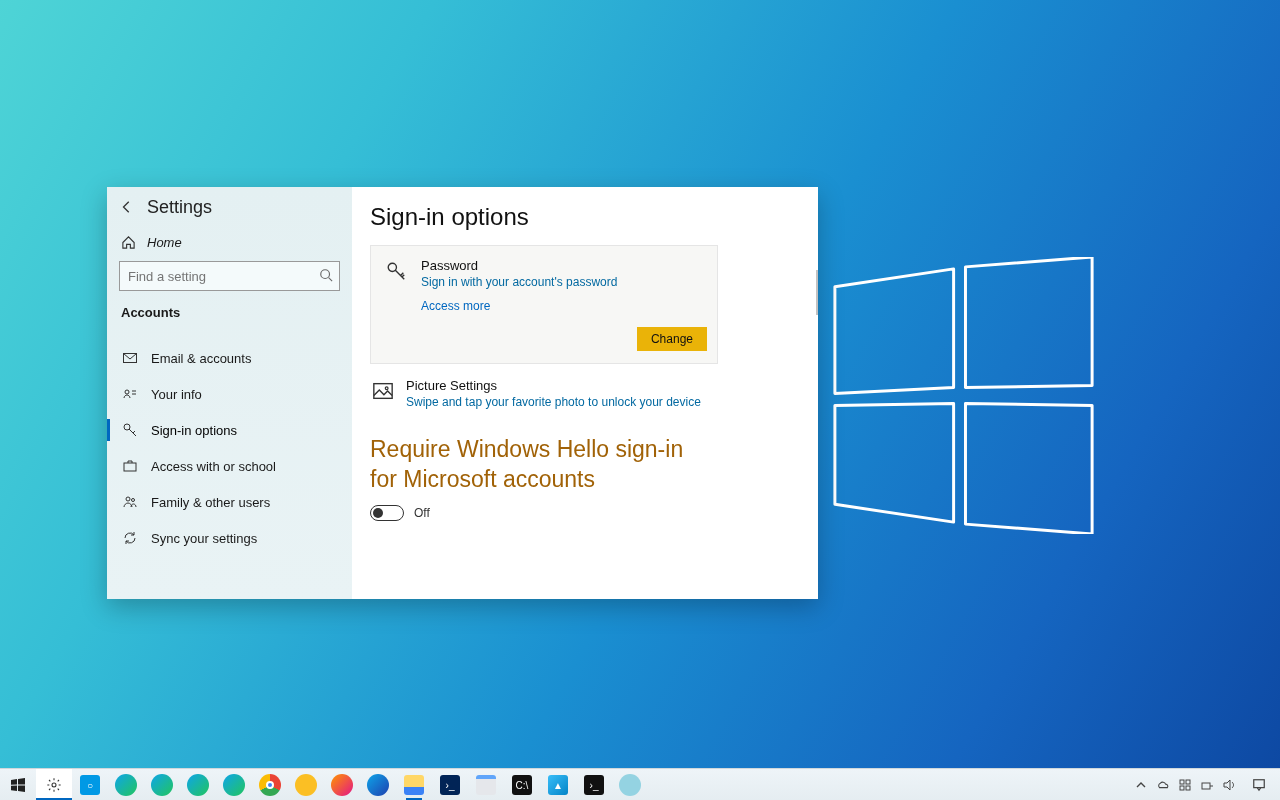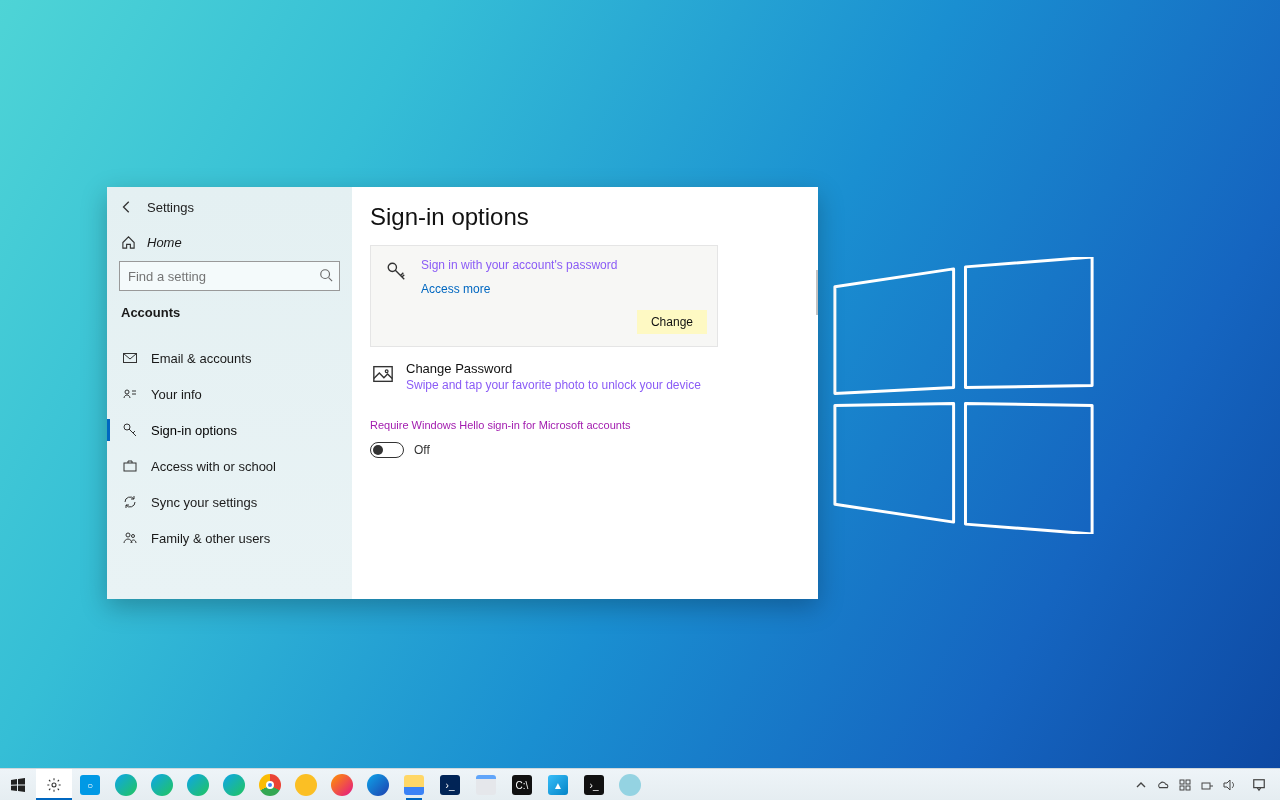--- a/index.html
+++ b/index.html
@@ -17,21 +17,21 @@
     position:absolute; left:107px; top:187px; width:711px; height:412px;
     background:#ffffff; box-shadow:0 8px 24px rgba(0,0,0,.25);
     display:flex; flex-direction:row;
   }
   .sidebar {
     width:245px; height:100%; background:linear-gradient(180deg,#e4f0f2,#e9f3f5);
     display:flex; flex-direction:column; padding:0; font-size:13px; color:#1a1a1a;
   }
   .titlebar {
     height:40px; display:flex; align-items:center; padding:0 6px;
-    color:#222; font-size:13px;
+    color:#222; font-size:18px;
   }
   .back-btn { width:28px; height:28px; display:flex; align-items:center; justify-content:center; margin-right:6px; color:#333; }
   .back-btn svg { width:14px; height:14px; }
   .window-controls { position:absolute; right:0; top:0; display:flex; }
   .wc { width:36px; height:32px; display:flex; align-items:center; justify-content:center; color:#333; }
   .wc svg { width:10px; height:10px; }
   .home-row { display:flex; align-items:center; padding:6px 14px 10px 12px;font-style:italic; }
   .home-row .icon { width:18px; height:18px; margin-right:10px; display:flex; align-items:center; justify-content:center;}
   .search-box {
     margin:0 12px 14px 12px; height:30px; border:1px solid #999; background:#f4fafb;
@@ -49,30 +49,30 @@
   }
   .page-title { font-size:24px; font-weight:400; margin:6px 0 14px 0; color:#111;}
   .option-card {
     width:348px; border:1px solid #e5e5e5; padding:12px 12px 12px 14px; position:relative; background:#f7f7f5;
   }
   .scollbar { position:absolute; right:0; top:83px; width:2px; height:45px; background:#c2c2c2;}
   .opt-row { display:flex; }
   .opt-icon { width:24px; margin-right:12px; color:#333; padding-top:2px;}
   .opt-body { flex:1; font-size:12px; color:#555;}
   .opt-title { font-size:13px; color:#111; margin-bottom:2px;}
-  .opt-sub { color:#8b5cf6; margin-bottom:10px;}
+  .opt-sub { color:#0369a1; margin-bottom:10px;}
   .opt-desc { color:#444; margin-bottom:14px; line-height:1.35;}
   .learn { color:#0067c0; font-size:12px; display:inline-block; margin-bottom:10px;}
   .change-btn {
-    background:#fef9c3; border:none; padding:5px 14px; font-size:12px; color:#111;
+    background:#eab308; border:none; padding:5px 14px; font-size:12px; color:#111;
     float:right; margin-top:0px; margin-right:-2px;
   }
   .opt-row.plain { margin-top:14px; width:348px;}
   .opt-row.plain .opt-sub { margin-bottom:0;}
-  .section-h { font-size:11px; margin-top:26px; margin-bottom:4px; color:#a21caf; font-weight:400; max-width:340px; line-height:1.3;}
+  .section-h { font-size:23px; margin-top:26px; margin-bottom:4px; color:#a16207; font-weight:400; max-width:340px; line-height:1.3;}
   .section-desc { font-size:12px; color:#555; max-width:340px; margin-top:10px; line-height:1.35;}
   .toggle-row { display:flex; align-items:center; margin-top:10px;}
   .toggle { width:34px; height:16px; border:1px solid #333; border-radius:9px; position:relative; margin-right:10px; background:#fff;}
   .toggle .knob { width:10px; height:10px; background:#333; border-radius:50%; position:absolute; left:2px; top:2px;}
   .toggle-label { font-size:12px; color:#333;}
 
   
   .taskbar {
     position:absolute; left:0; right:0; bottom:0; height:32px;
     background:linear-gradient(180deg,#eef4f8,#e5edf1); border-top:1px solid #d0d8dc;
@@ -192,70 +192,71 @@
             <svg width="16" height="16" viewBox="0 0 16 16">
               <rect x="2" y="5" width="12" height="8" fill="none" stroke="#333"></rect>
               <path d="M6 5 V3 H10 V5" fill="none" stroke="#333"></path>
             </svg>
           </span>
         <span>Access with or school</span>
       </div>
       <div class="nav-item">
         <span class="icon">
             <svg width="16" height="16" viewBox="0 0 16 16">
-              <path d="M3 8a5 5 0 0 1 9-3 M13 8a5 5 0 0 1-9 3" fill="none" stroke="#333"></path>
-              <path d="M12 2 L12 5 L9 5 M4 14 L4 11 L7 11" fill="none" stroke="#333"></path>
-            </svg>
-          </span>
-        <span>Sync your settings</span>
-      </div>
-      <div class="nav-item">
-        <span class="icon">
-            <svg width="16" height="16" viewBox="0 0 16 16">
               <circle cx="6" cy="5" r="2" fill="none" stroke="#333"></circle>
               <circle cx="11" cy="6" r="1.5" fill="none" stroke="#333"></circle>
               <path d="M2 13c0-2 2-4 4-4s4 2 4 4 M9 13c0-1.5 1-3 2.5-3s2.5 1.5 2.5 3" fill="none" stroke="#333"></path>
             </svg>
           </span>
         <span>Family &amp; other users</span>
+      </div>
+      <div class="nav-item">
+        <span class="icon">
+            <svg width="16" height="16" viewBox="0 0 16 16">
+              <path d="M3 8a5 5 0 0 1 9-3 M13 8a5 5 0 0 1-9 3" fill="none" stroke="#333"></path>
+              <path d="M12 2 L12 5 L9 5 M4 14 L4 11 L7 11" fill="none" stroke="#333"></path>
+            </svg>
+          </span>
+        <span>Sync your settings</span>
       </div>
     </div>
 
     <div class="content">
       <div class="scollbar"></div>
       <div class="page-title">Sign-in options</div>
 
       <div class="option-card">
         <div class="opt-row">
           <div class="opt-icon">
             <svg width="22" height="22" viewBox="0 0 24 24">
                 <circle cx="8" cy="8" r="4.5" fill="none" stroke="#333" stroke-width="1.5"></circle>
                 <path d="M11 11 L21 21 M17 17 L20 14 M18.5 18.5 L21 16" fill="none" stroke="#333" stroke-width="1.5"></path>
               </svg>
           </div>
           <div class="opt-body">
+            <div class="opt-title">Password</div>
             <div class="opt-sub">Sign in with your account's password</div>
             <a class="learn">Access more</a>
             <div style="clear:both; height:4px;"></div>
             <button class="change-btn">Change</button>
             <div style="clear:both"></div>
           </div>
         </div>
       </div>
 
       <div class="opt-row plain">
         <div class="opt-icon" style="padding-left:2px;">
           <svg width="22" height="22" viewBox="0 0 24 24">
               <rect x="2" y="4" width="20" height="16" fill="none" stroke="#333" stroke-width="1.5"></rect>
               <path d="M2 17 L8 11 L13 16 L17 12 L22 17" fill="none" stroke="#333" stroke-width="1.5"></path>
               <circle cx="16" cy="9" r="1.5" fill="none" stroke="#333" stroke-width="1.3"></circle>
             </svg>
         </div>
         <div class="opt-body">
-          <div class="opt-title">Change Password</div>
+          <div class="opt-title">Picture Settings</div>
           <div class="opt-sub">Swipe and tap your favorite photo to unlock your device</div>
         </div>
       </div>
 
       <div class="section-h">Require Windows Hello sign-in for Microsoft accounts</div>
       <div class="toggle-row">
         <div class="toggle">
             <div class="knob"></div>
           </div>
         <span class="toggle-label">Off</span>

